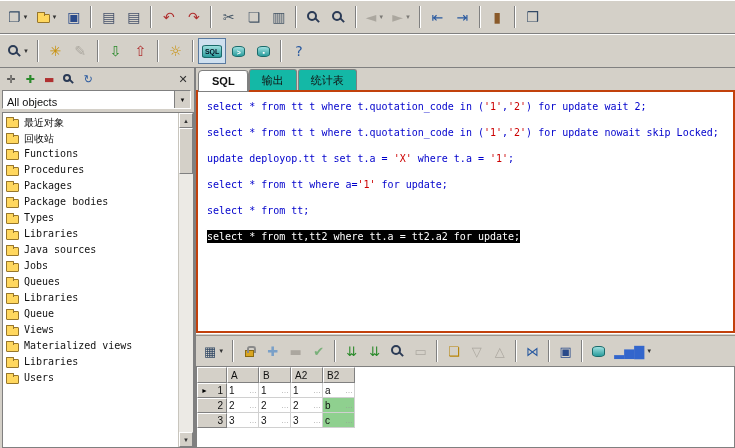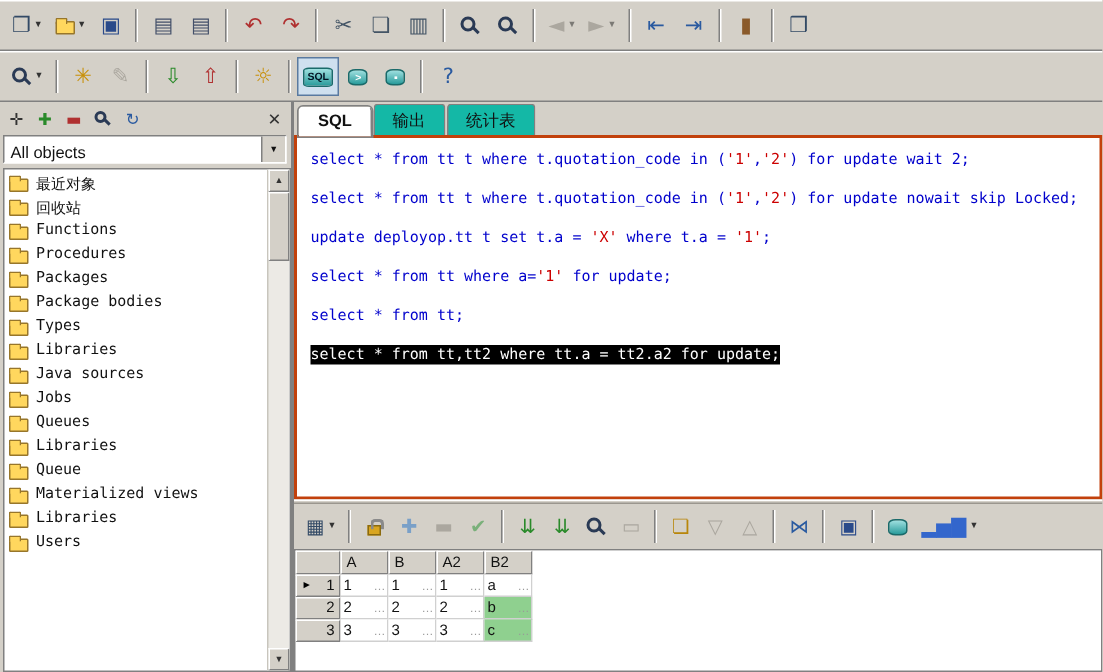--- a/index.html
+++ b/index.html
@@ -276,20 +276,24 @@
           <div class="titem">
             <span class="i-folder"></span>
             <span class="tlabel">Libraries</span>
           </div>
           <div class="titem">
             <span class="i-folder"></span>
             <span class="tlabel">Queue</span>
           </div>
           <div class="titem">
             <span class="i-folder"></span>
+            <span class="tlabel">Views</span>
+          </div>
+          <div class="titem">
+            <span class="i-folder"></span>
             <span class="tlabel">Materialized views</span>
           </div>
           <div class="titem">
             <span class="i-folder"></span>
             <span class="tlabel">Libraries</span>
           </div>
           <div class="titem">
             <span class="i-folder"></span>
             <span class="tlabel">Users</span>
           </div>

